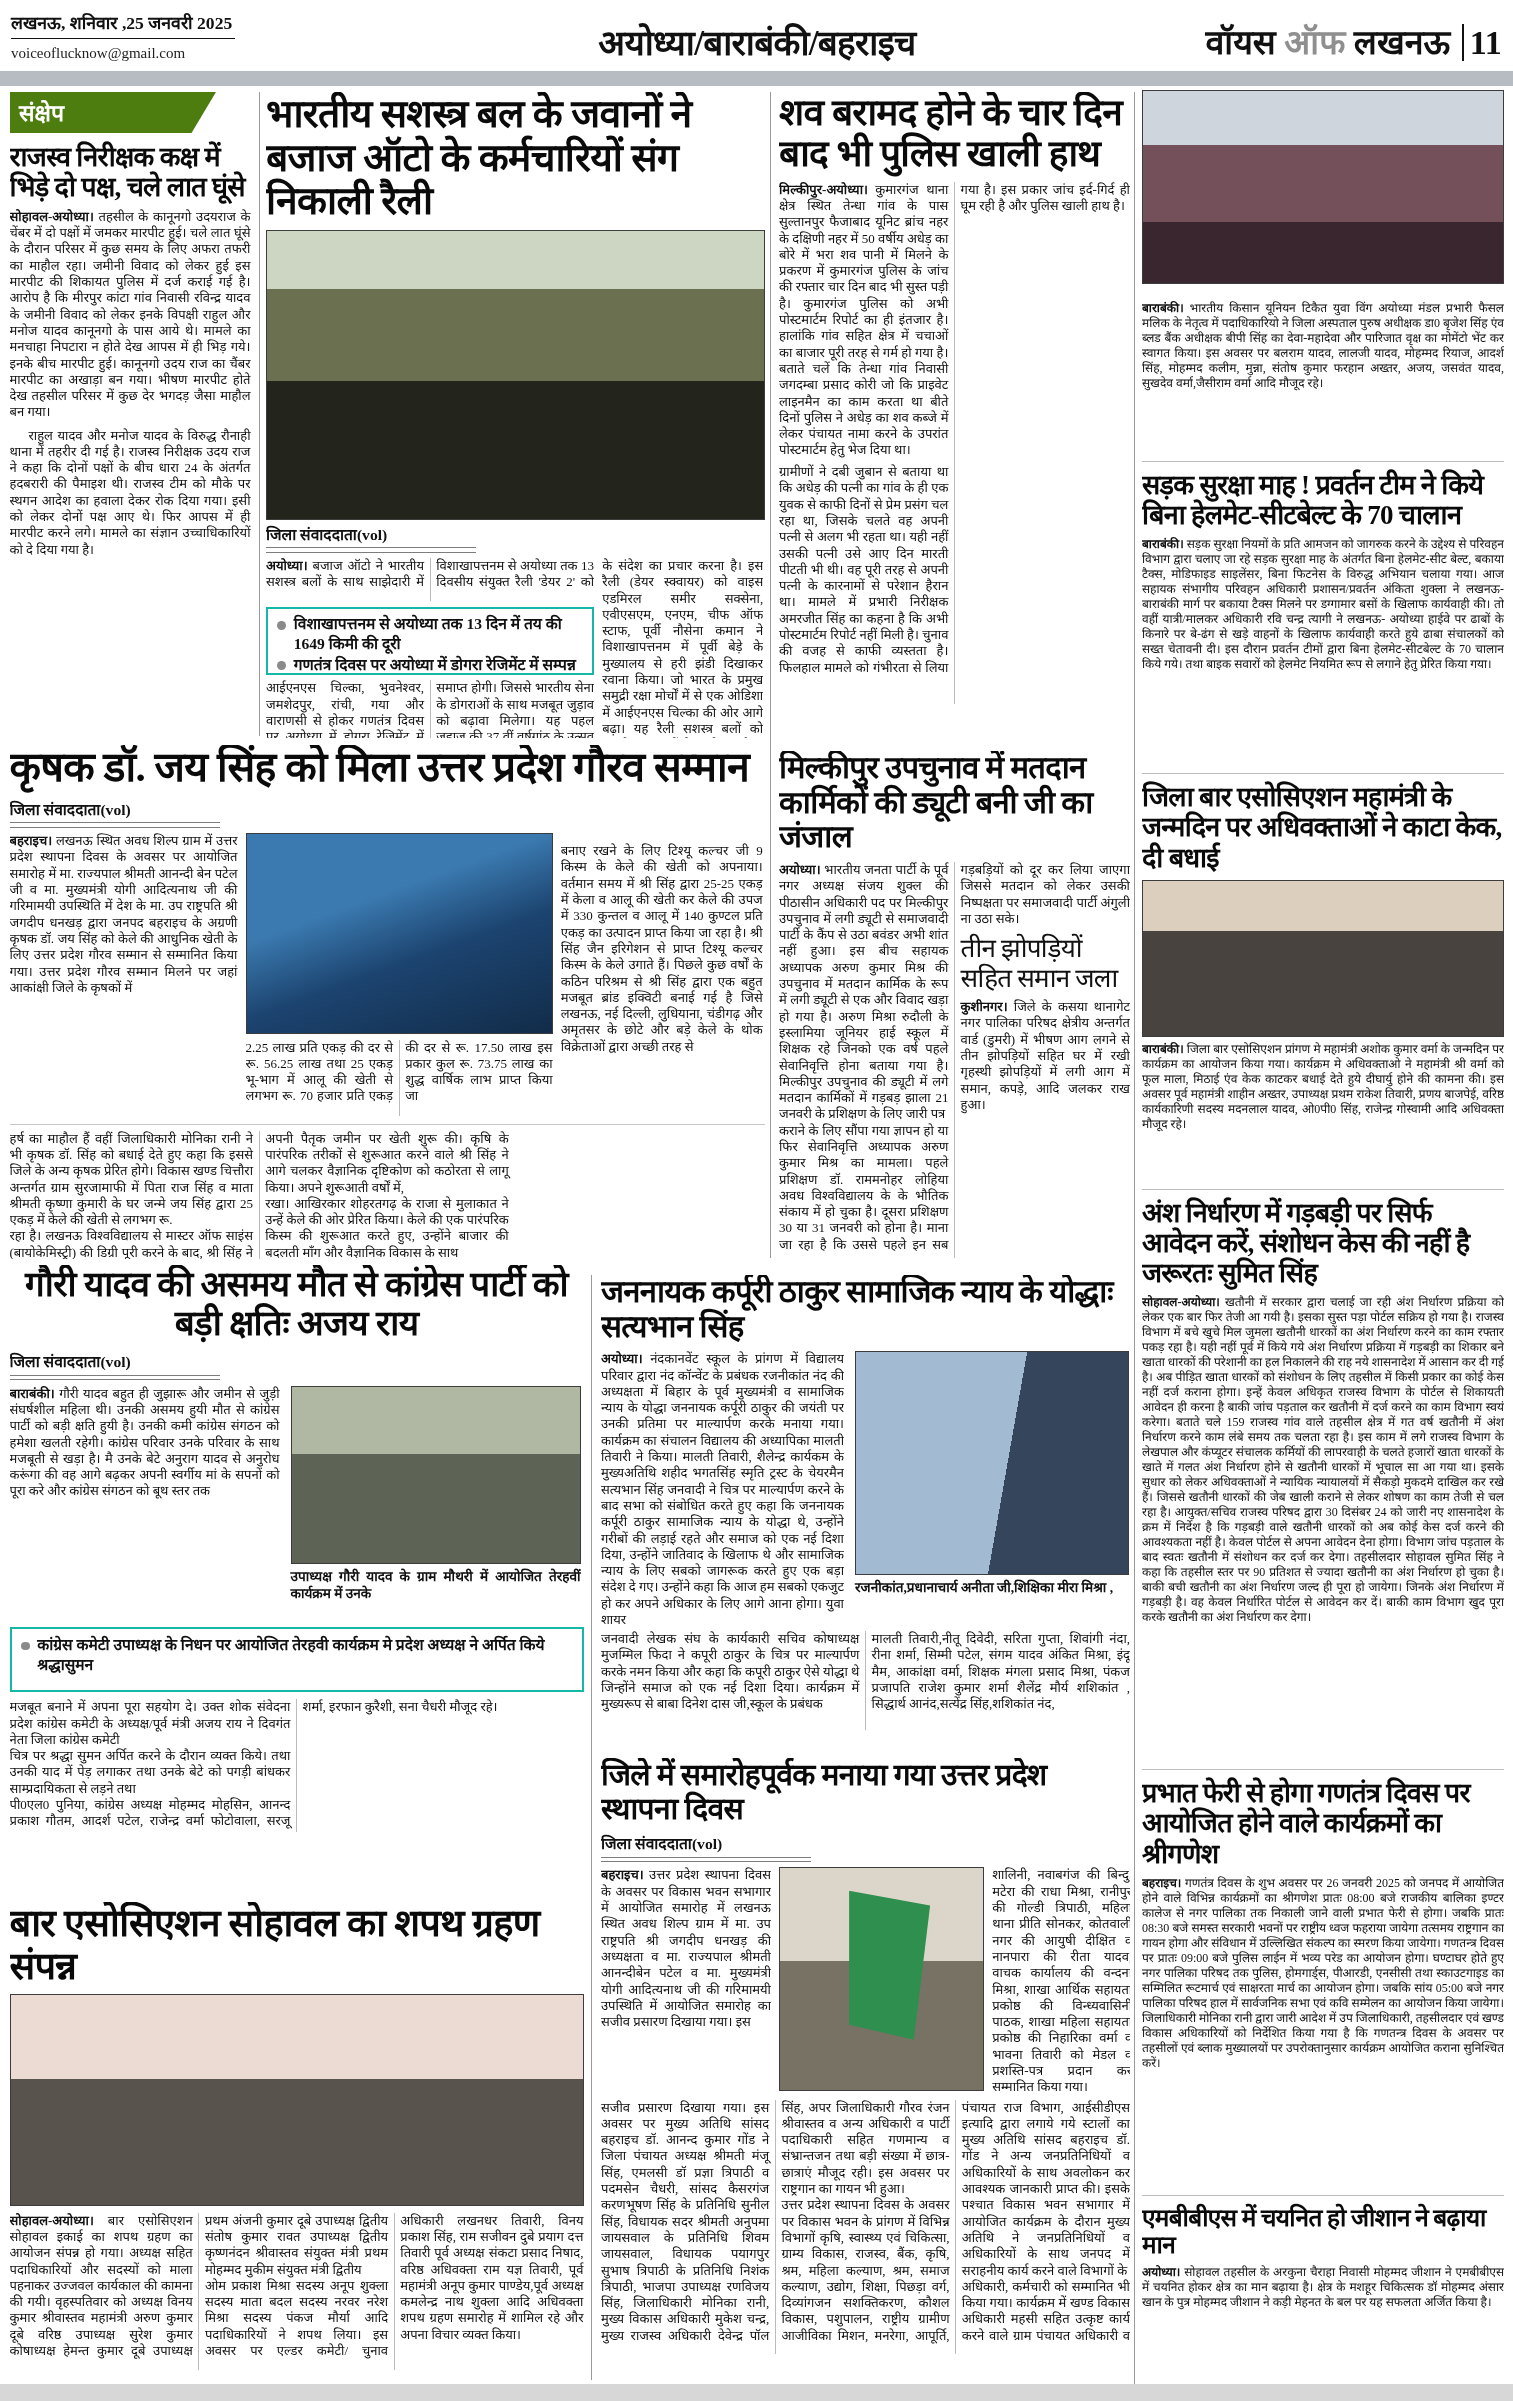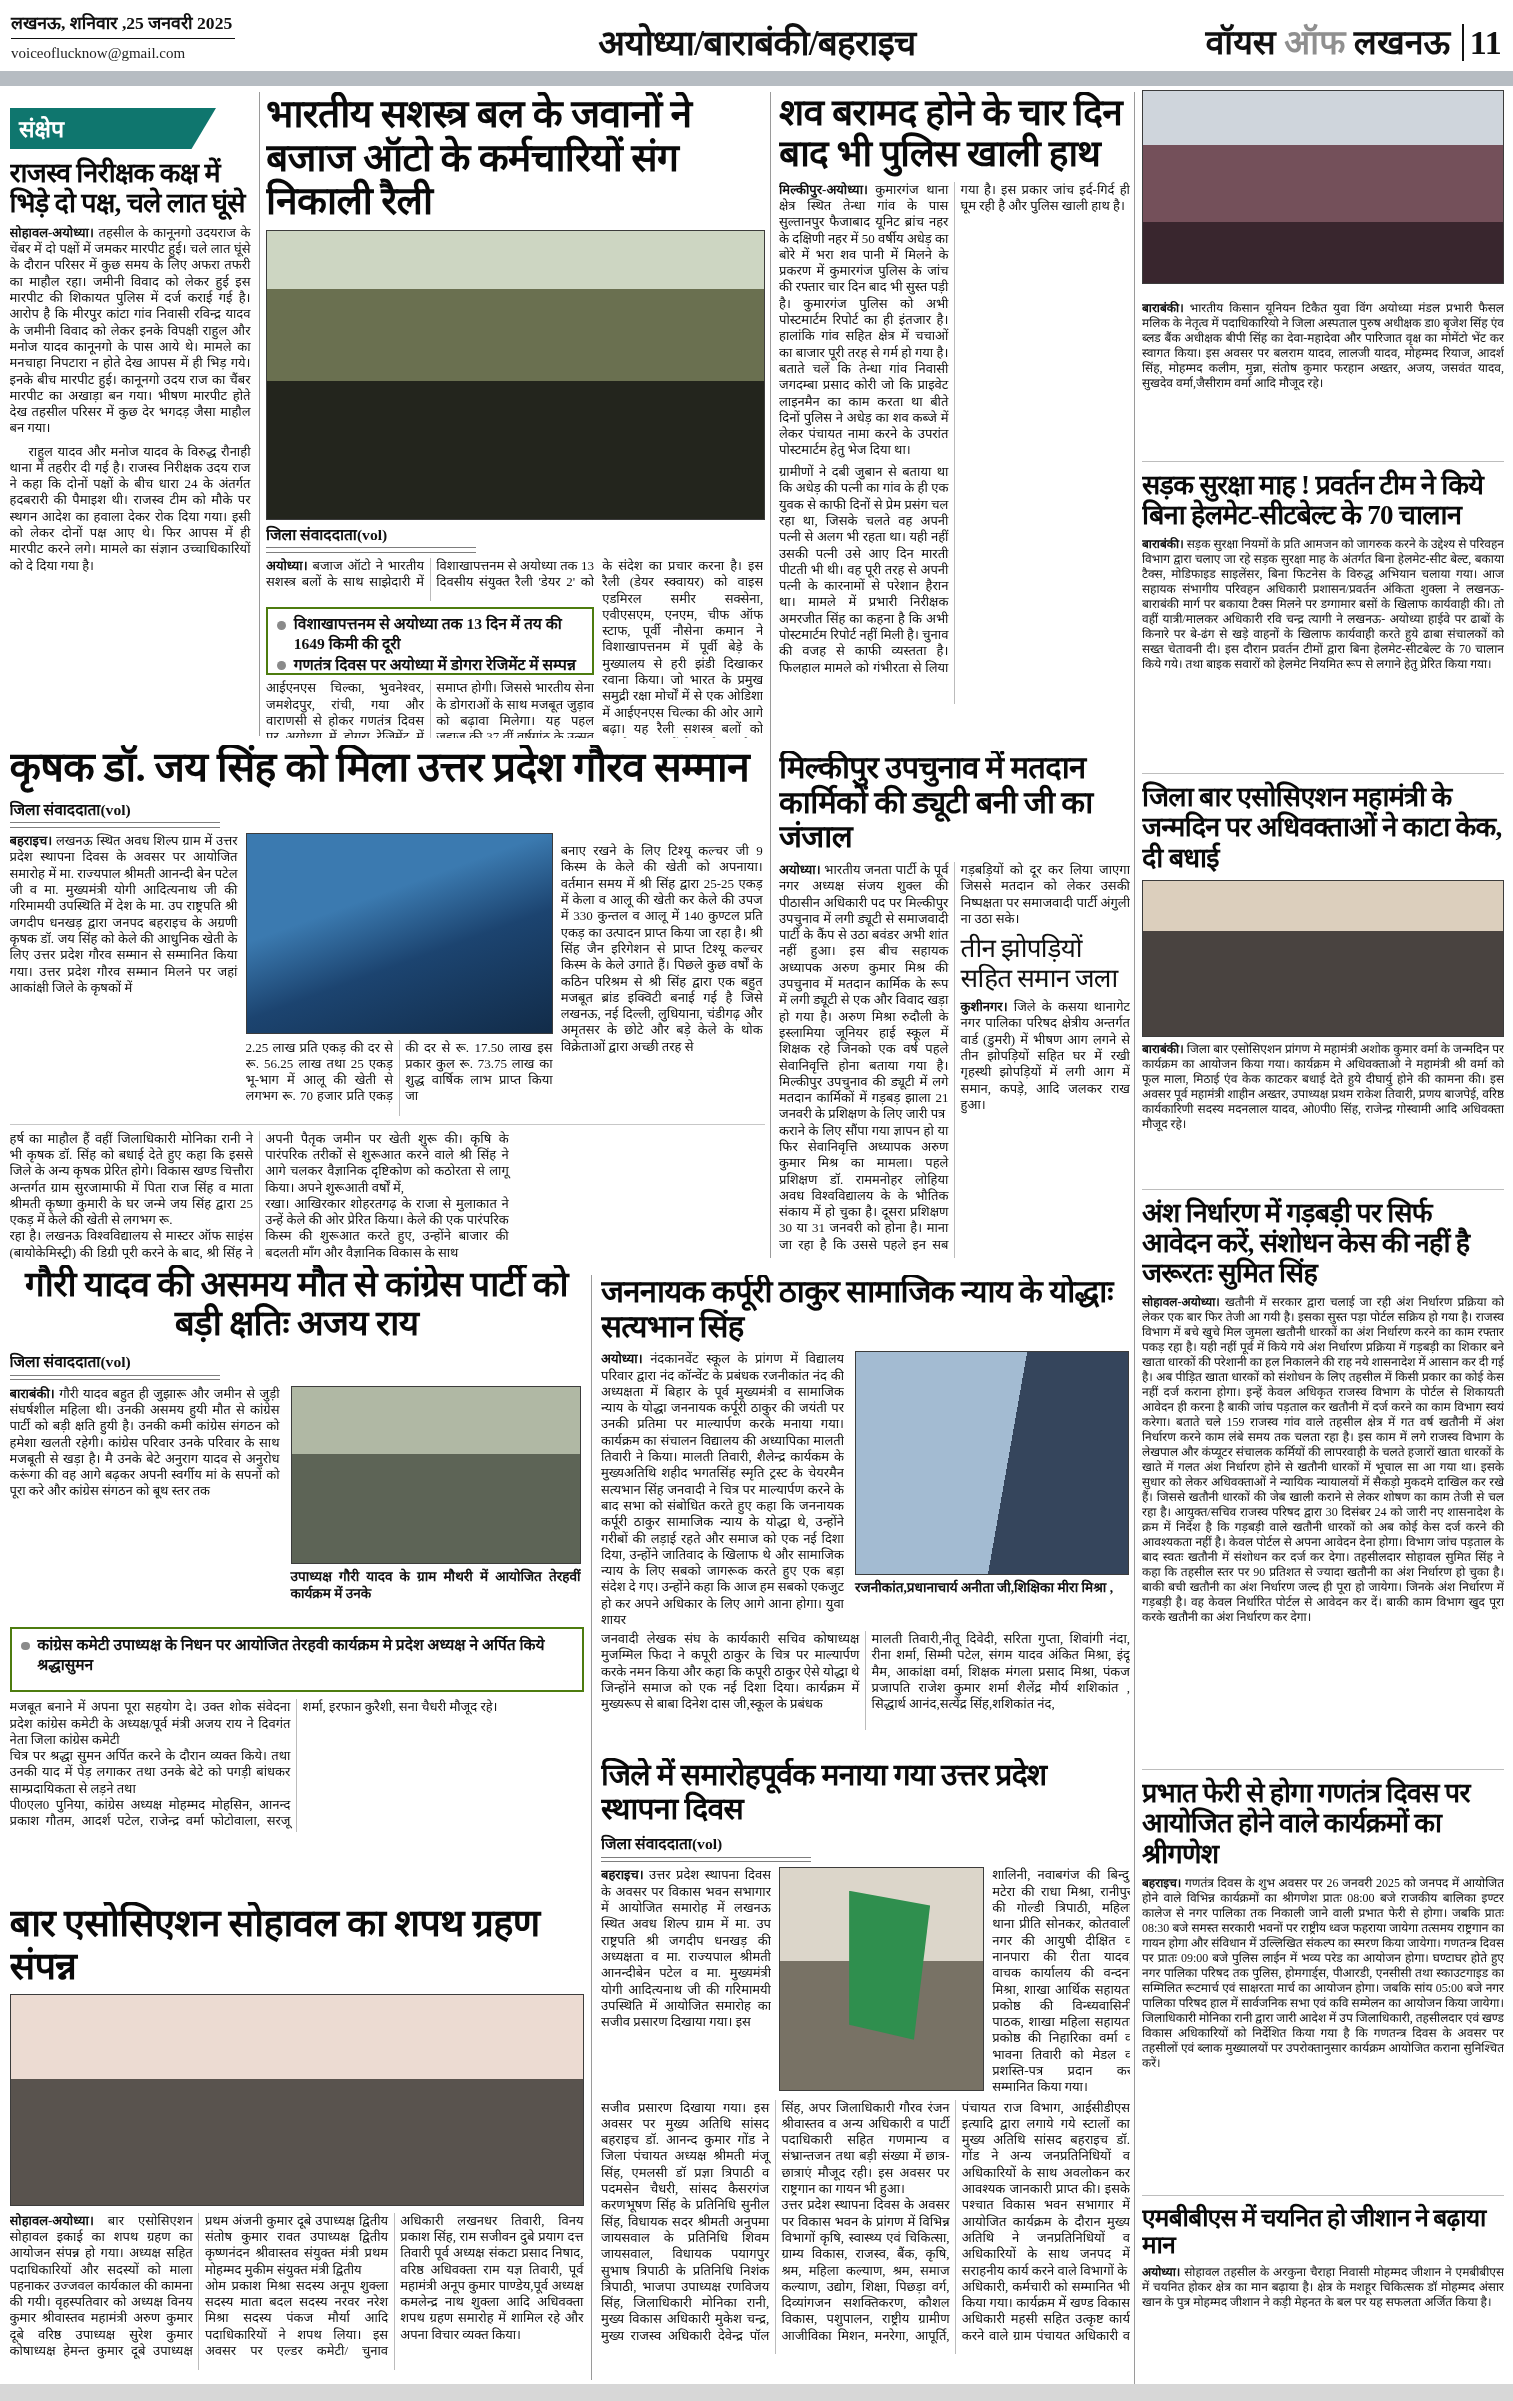--- a/index.html
+++ b/index.html
@@ -21,25 +21,25 @@
   .body{font-size:13px;line-height:16.3px;text-align:justify;margin:0;}
   .dl{font-weight:bold;}
   .bodyblock{overflow:hidden;}
   .cols2{column-count:2;column-gap:12.2px;column-rule:0.7px solid #bbb;column-fill:auto;}
   .cols3{column-count:3;column-gap:12.2px;column-rule:0.7px solid #bbb;column-fill:auto;}
   .byline{font-weight:bold;font-size:15.6px;margin:2.7px 0 2.7px 0;}
   .byline-rule{height:3.4px;border-top:0.7px solid #7d7d7d;border-bottom:0.7px solid #7d7d7d;width:210px;margin-bottom:5.4px;}
   .vline{position:absolute;width:0.7px;background:#9a9a9a;}
   .photo{border:0.7px solid #3c3c3c;box-sizing:border-box;position:relative;width:100%;}
   .caption{font-size:13.6px;font-weight:bold;line-height:17px;margin-top:4.1px;text-align:justify;}
-  .bullet-box{border:2px solid #4d7c0f;padding:5.4px 8.1px;box-sizing:border-box;}
+  .bullet-box{border:2px solid #14b8a6;padding:5.4px 8.1px;box-sizing:border-box;}
   .bullet-line{font-size:15.6px;font-weight:800;line-height:20.3px;position:relative;padding-left:17.6px;}
   .bullet-line::before{content:"";position:absolute;left:1.4px;top:6.8px;width:8.8px;height:8.8px;border-radius:50%;background:#8a8a8a;}
-  .brief-box{background:#0f766e;color:#fff;font-size:23px;font-weight:800;padding:4.1px 27px 5.4px 9.5px;
-             display:inline-block;clip-path:polygon(0 0,100% 0,88% 100%,0 100%);width:170px;margin-top:16px;}
+  .brief-box{background:#4d7c0f;color:#fff;font-size:23px;font-weight:800;padding:4.1px 27px 5.4px 9.5px;
+             display:inline-block;clip-path:polygon(0 0,100% 0,88% 100%,0 100%);width:170px;}
   .subhead{font-size:26px;font-weight:400;line-height:1.15;margin:6.8px 0 5.4px 0;letter-spacing:-0.7px;}
   
   .ph-army{background:linear-gradient(#cdd6c2 0 20%,#6a7050 20% 52%,#23251d 52%);}
   .ph-award{background:linear-gradient(160deg,#3b7ab0 0 35%,#1c4470 60%,#122c49);}
   .ph-bhakiyu{background:linear-gradient(#cfd5dc 0 28%,#74505a 28% 68%,#39262e 68%);}
   .ph-cake{background:linear-gradient(#dccfbd 0 32%,#494340 32%);}
   .ph-gauri{background:linear-gradient(#b0b8a4 0 38%,#5d6456 38%);}
   .ph-karpuri{background:linear-gradient(100deg,#a3bbd2 0 55%,#35455c 55%);}
   .ph-flag{background:linear-gradient(#dcd6ca 0 42%,#787265 42%);}
   .ph-flag::after{content:"";position:absolute;left:34%;top:10%;width:81px;height:149px;background:#2f8f4e;

